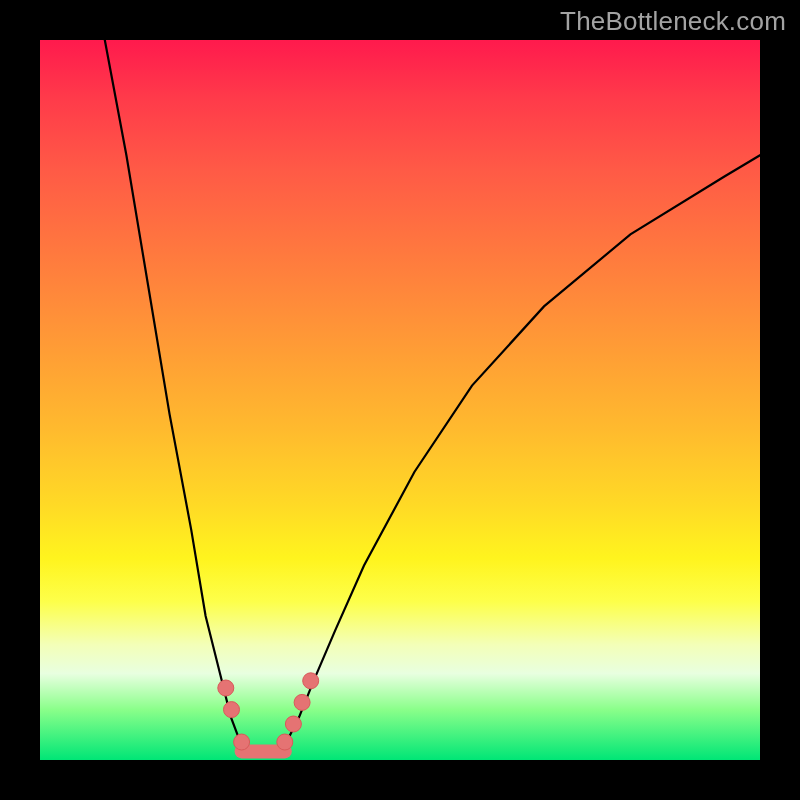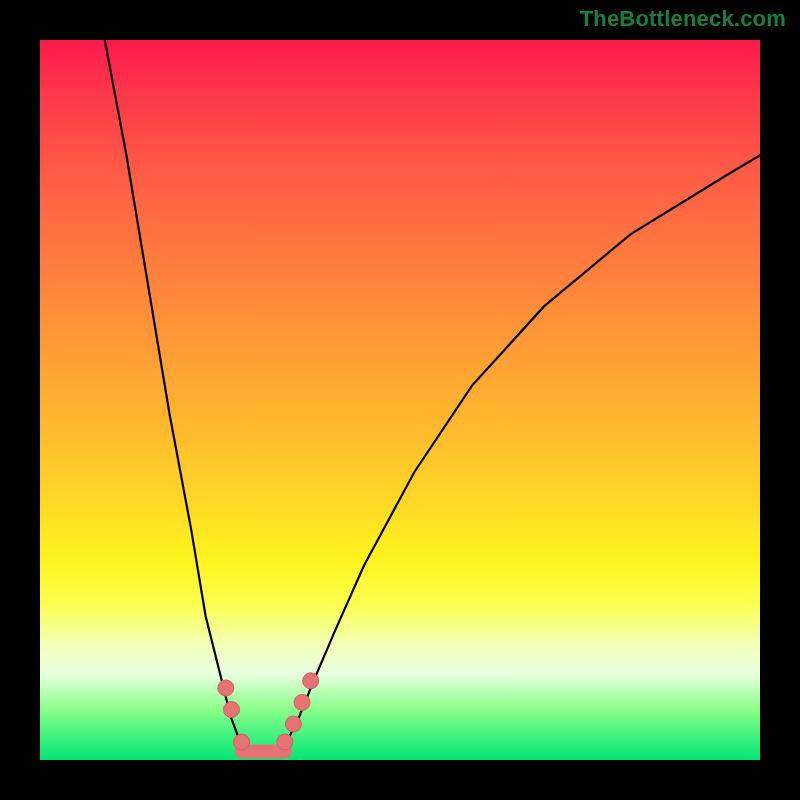--- a/index.html
+++ b/index.html
@@ -40,23 +40,23 @@
       #f3ffb8 84%,
       #e8ffe0 88%,
       #8aff8a 93%,
       #00e676 100%
     );
   }
   .watermark {
     position: absolute;
     top: 6px;
     right: 14px;
-    color: #15803d;
-    font-size: 22px;
-    font-weight: 700;
+    color: #a3a3a3;
+    font-size: 26px;
+    font-weight: 400;
     letter-spacing: 0.2px;
   }
   svg.curves {
     position: absolute;
     left: 40px;
     top: 40px;
     width: 720px;
     height: 720px;
     overflow: visible;
   }

